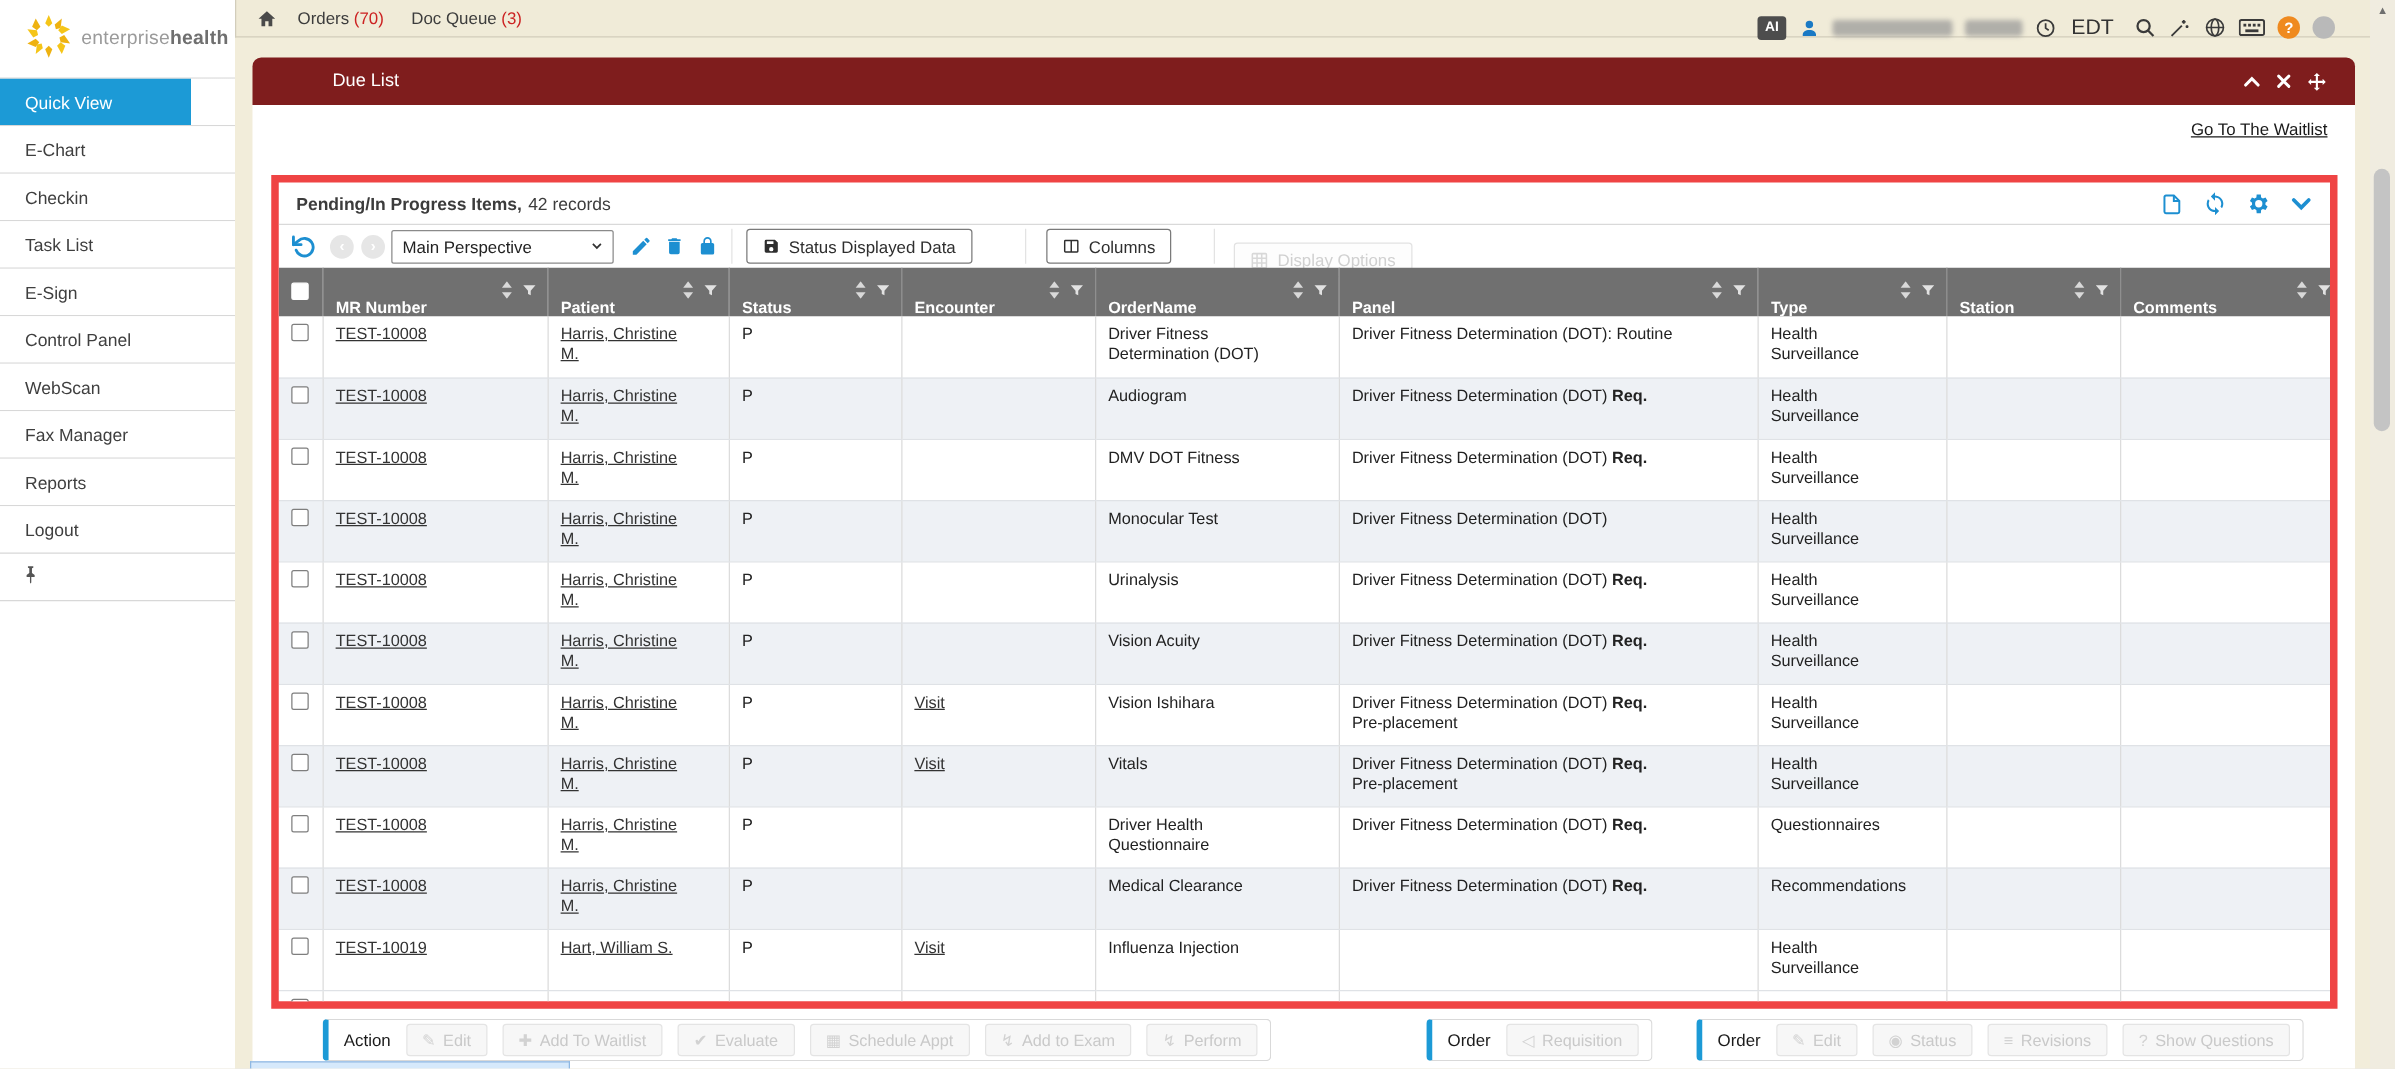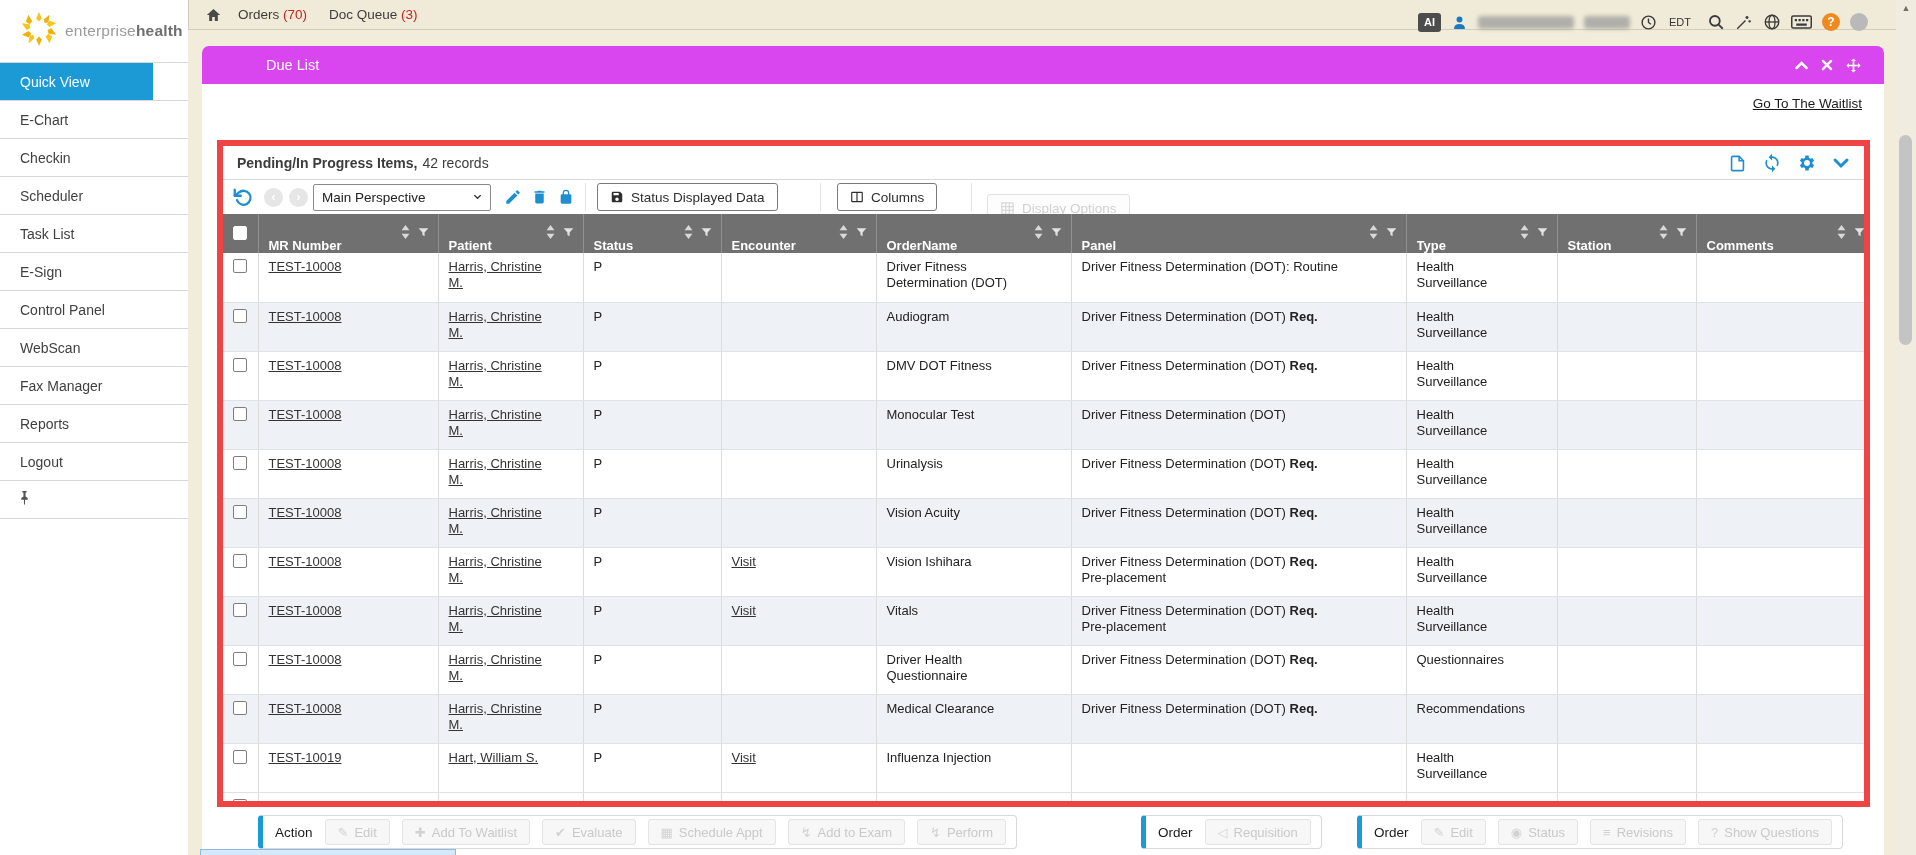--- a/index.html
+++ b/index.html
@@ -7,39 +7,39 @@
   .screen{position:relative;width:1916px;height:855px;background:#f2edda;font-family:"Liberation Sans",sans-serif;overflow:hidden;color:#333;padding-left:28px;}
 
   
   .topbar{position:absolute;left:188px;top:0;right:0;height:30px;background:#f0ebd8;border-bottom:1px solid #d2cdbb;border-left:1px solid #d2cdbb;display:flex;align-items:center;padding:0 8px 0 16px;}
   .topnav{display:flex;align-items:center;gap:22px;margin-left:16px;}
   .topnav .navitem{font-size:13.5px;color:#3c3c3c;cursor:pointer;white-space:nowrap;}
   .topnav .cnt{color:#cc2222;}
   .tb-right{position:absolute;right:48px;top:0;height:44px;display:flex;align-items:center;gap:10px;}
   .ai-badge{width:23px;height:19px;background:#4d4d4d;color:#fff;font-size:11px;font-weight:bold;border-radius:3px;display:flex;align-items:center;justify-content:center;}
   .blur-blob{height:13px;background:#969696;border-radius:3px;filter:blur(2px);opacity:.7;}
-  .tz{font-size:11px;color:#333;margin-left:2px;}
+  .tz{font-size:17px;color:#333;margin-left:2px;}
   .help-circle{width:18px;height:18px;border-radius:50%;background:#ef8a1f;color:#fff;font-weight:bold;font-size:12px;display:flex;align-items:center;justify-content:center;}
   .avatar-circle{width:18px;height:18px;border-radius:50%;background:#b9b9b9;}
   .ticon{display:inline-flex;align-items:center;justify-content:center;}
 
   
   .sidebar{position:absolute;left:0;top:0;width:188px;height:855px;background:#fff;}
   .logo{position:absolute;left:0;top:0;width:168px;height:62px;display:flex;align-items:center;padding-left:20px;background:#fff;}
   .logo-text{margin-left:7px;font-size:15.5px;letter-spacing:.2px;}
   .logo-text .l1{color:#9b9b9b;}
   .logo-text .l2{color:#6f6f6f;font-weight:bold;}
   .menu{position:absolute;left:0;top:62px;width:188px;border-top:1px solid #d8d8d8;}
   .menu-item{height:38px;line-height:38px;padding-left:20px;font-size:14px;color:#3f3f3f;border-bottom:1px solid #d8d8d8;cursor:pointer;background:#fff;}
   .menu-item.active{background:linear-gradient(90deg,#1c9ad6 0 153px,#ffffff 153px);color:#fff;}
   .pin-row{height:38px;border-bottom:1px solid #d8d8d8;display:flex;align-items:center;padding-left:18px;}
 
   
   .window{position:absolute;left:202px;top:46px;width:1682px;height:809px;}
-  .win-titlebar{position:absolute;left:0;top:0;width:100%;height:38px;background:#d946ef;border-radius:7px 7px 0 0;display:flex;align-items:center;}
+  .win-titlebar{position:absolute;left:0;top:0;width:100%;height:38px;background:#7f1d1d;border-radius:7px 7px 0 0;display:flex;align-items:center;}
   .win-title{color:#fff;font-size:14.5px;margin-left:64px;}
   .win-icons{position:absolute;right:22px;top:0;height:38px;display:flex;align-items:center;gap:11px;color:#fff;}
   .win-body{position:absolute;left:0;top:38px;width:100%;height:771px;background:#fff;}
   .waitlist{position:absolute;top:50px;right:22px;font-size:13.5px;color:#1a1a1a;text-decoration:underline;cursor:pointer;}
 
   
   .panel{position:absolute;left:15px;top:94px;width:1653px;height:667px;border:6px solid #ef4444;background:#fff;overflow:hidden;}
   .panel-head{position:relative;height:34px;border-bottom:1px solid #d9d9d9;display:flex;align-items:center;padding:0 14px;}
   .panel-title{font-size:14px;color:#3c3c3c;font-weight:bold;}
   .panel-records{font-size:14px;color:#3c3c3c;font-weight:normal;margin-left:5px;}
@@ -166,21 +166,20 @@
           </g>
           <circle cx="20" cy="20" r="7" fill="#fff"></circle>
         </svg>
       </span>
       <span class="logo-text"><span class="l1">enterprise</span><span class="l2">health</span></span>
     </div>
     <div class="menu" id="menu">
         <div class="menu-item active">Quick View</div>
         <div class="menu-item">E-Chart</div>
         <div class="menu-item">Checkin</div>
-        <div class="menu-item">Scheduler</div>
         <div class="menu-item">Task List</div>
         <div class="menu-item">E-Sign</div>
         <div class="menu-item">Control Panel</div>
         <div class="menu-item">WebScan</div>
         <div class="menu-item">Fax Manager</div>
         <div class="menu-item">Reports</div>
         <div class="menu-item">Logout</div>
         <div class="pin-row">
           <span><svg width="13" height="15" viewBox="0 0 24 28" fill="#555">
               <path d="M8 2h8v2l-2 1v7l4 3v3h-5v8l-1 2-1-2v-8H6v-3l4-3V5L8 4z"></path>

